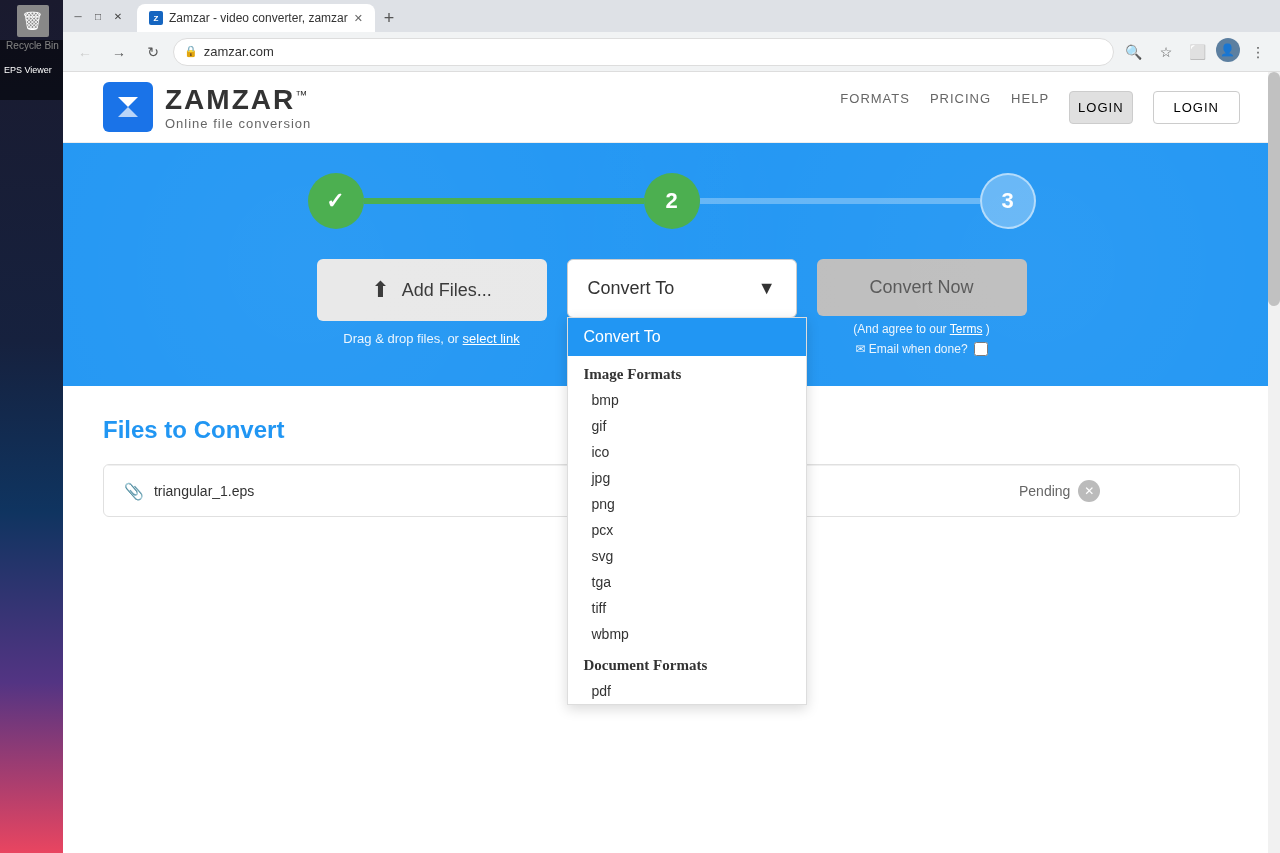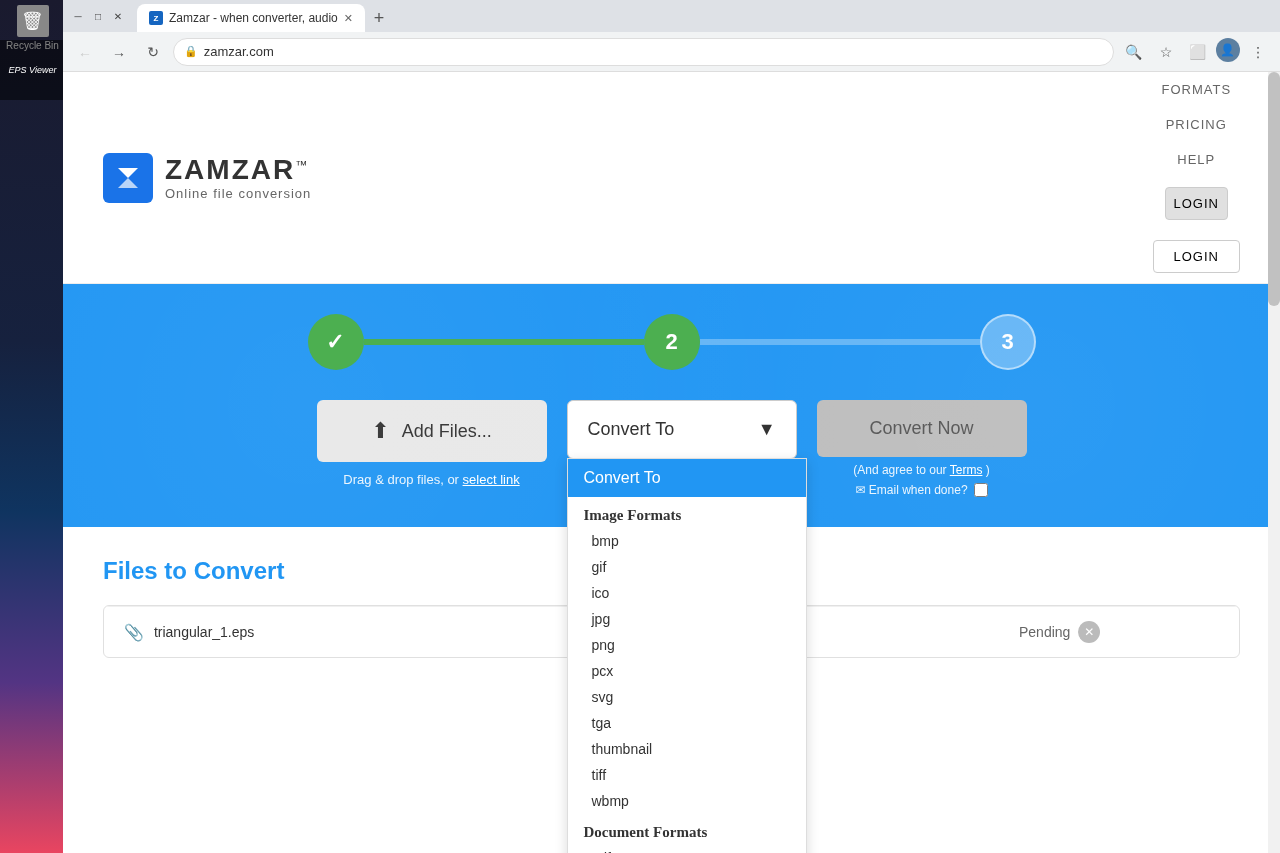--- a/index.html
+++ b/index.html
@@ -42,24 +42,22 @@
     .eps-viewer {
       position: absolute;
       top: 40px; left: 0;
       width: 65px;
       height: 60px;
       background: rgba(0,0,0,0.5);
       color: white;
       font-size: 9px;
       display: flex;
       align-items: center;
-      justify-content: center;
       padding: 4px;
       z-index: 1;
-      font-style: italic;
     }
 
     
     .browser-window {
       position: absolute;
       top: 0; left: 63px;
       width: 1217px;
       height: 853px;
       background: white;
       z-index: 2;
@@ -247,23 +245,21 @@
       font-size: 12px;
       font-weight: normal;
     }
     .logo-tagline {
       font-size: 13px;
       color: #666;
       letter-spacing: 1px;
     }
     .header-nav {
       display: flex;
-      align-items: center;
       gap: 20px;
-      flex-direction: column;
     }
     .nav-link {
       font-size: 13px;
       color: #666;
       text-decoration: none;
       letter-spacing: 1px;
       cursor: pointer;
     }
     .nav-btn-login {
       padding: 8px 8px;
@@ -566,21 +562,21 @@
 
   <div class="browser-titlebar">
     <div class="window-controls">
       <button class="win-btn">─</button>
       <button class="win-btn">□</button>
       <button class="win-btn">✕</button>
     </div>
     <div class="tab-area">
       <div class="browser-tab">
         <div class="tab-favicon">Z</div>
-        <span>Zamzar - when converter, audio</span>
+        <span>Zamzar - video converter, zamzar</span>
         <span class="tab-close">✕</span>
       </div>
       <div class="tab-new">
         <span>+</span>
       </div>
     </div>
   </div>
 
   <div class="browser-addressbar">
     <button class="nav-btn disabled">←</button>
@@ -664,21 +660,20 @@
             <div class="dropdown-header">Convert To</div>
             <div class="dropdown-group-label">Image Formats</div>
             <div class="dropdown-item">bmp</div>
             <div class="dropdown-item">gif</div>
             <div class="dropdown-item">ico</div>
             <div class="dropdown-item">jpg</div>
             <div class="dropdown-item">png</div>
             <div class="dropdown-item">pcx</div>
             <div class="dropdown-item">svg</div>
             <div class="dropdown-item">tga</div>
-            <div class="dropdown-item">thumbnail</div>
             <div class="dropdown-item">tiff</div>
             <div class="dropdown-item">wbmp</div>
             <div class="dropdown-group-label">Document Formats</div>
             <div class="dropdown-item">pdf</div>
           </div>
         </div>
 
         <div class="convert-now-area">
           <button class="convert-now-btn">Convert Now</button>
           <div class="terms-text">

